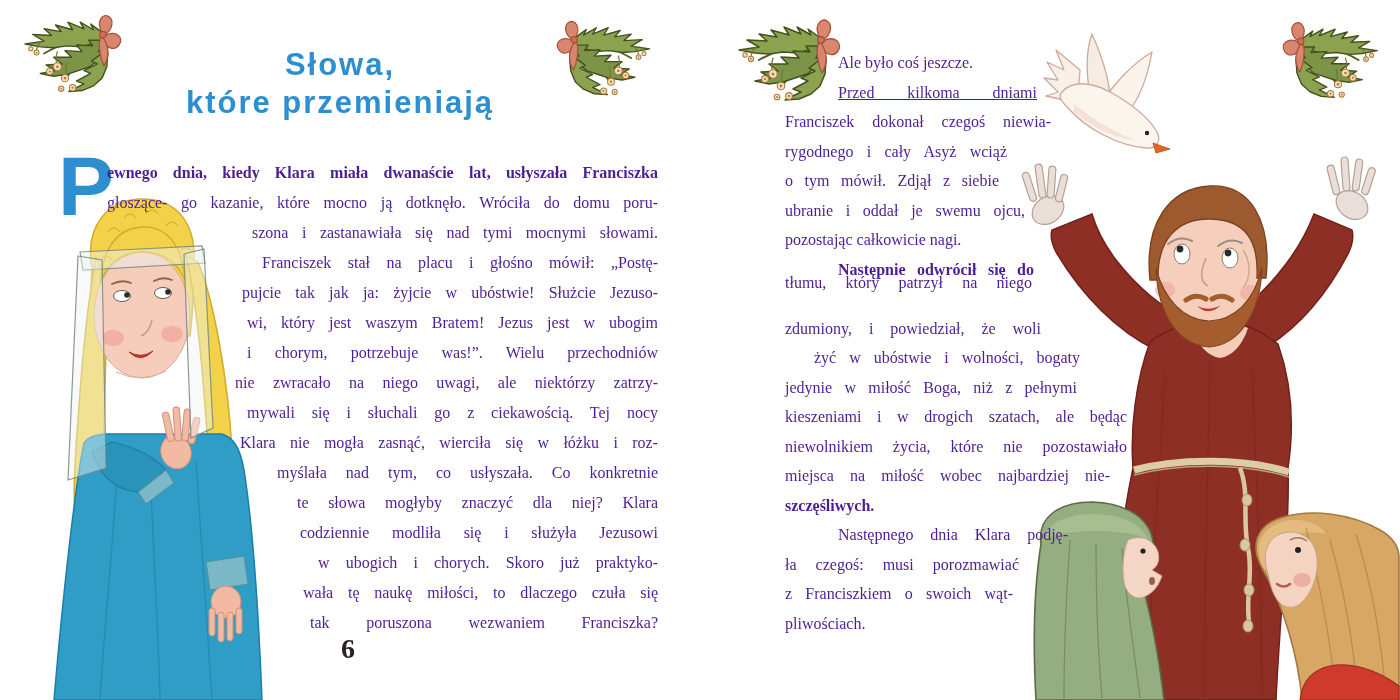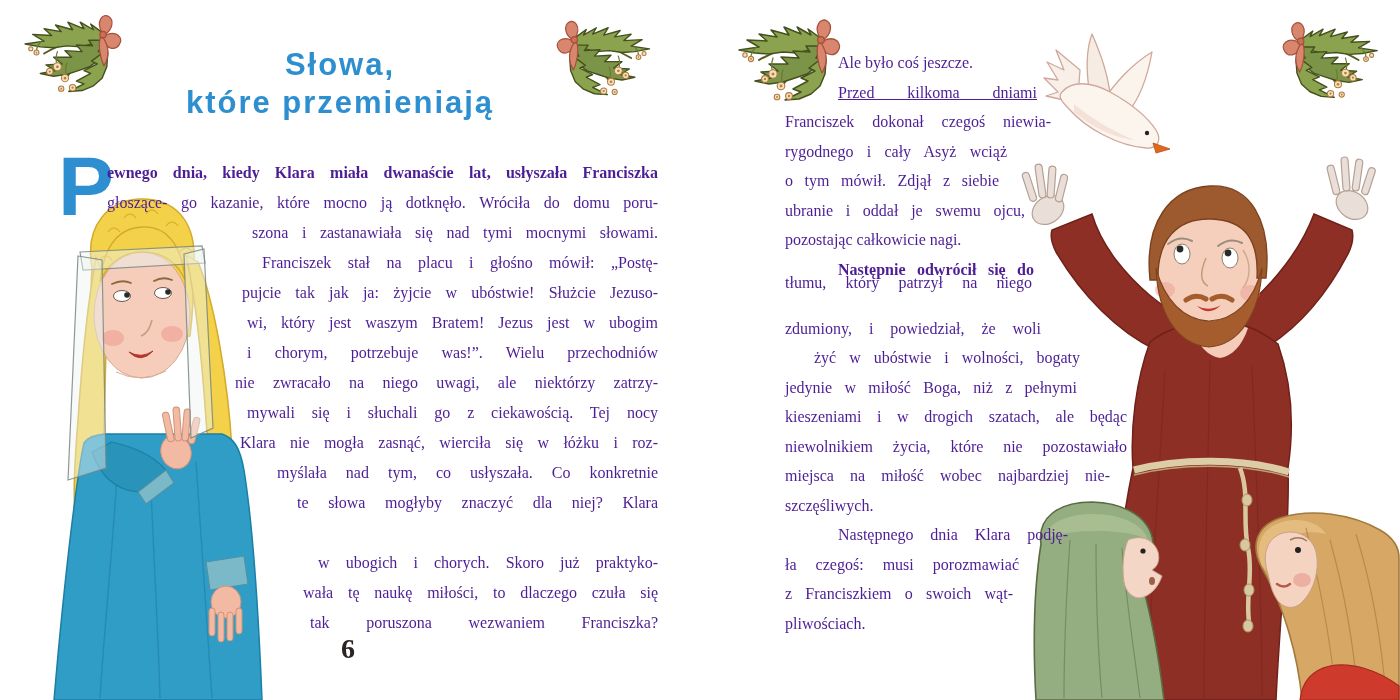--- a/index.html
+++ b/index.html
@@ -248,38 +248,39 @@
       <div class="line j" style="left: 252px; top: 218px; width: 406px;">szona i zastanawiała się nad tymi mocnymi słowami.</div>
       <div class="line j" style="left: 262px; top: 248px; width: 396px;">Franciszek stał na placu i głośno mówił: „Postę-</div>
       <div class="line j" style="left: 242px; top: 278px; width: 416px;">pujcie tak jak ja: żyjcie w ubóstwie! Służcie Jezuso-</div>
       <div class="line j" style="left: 247px; top: 308px; width: 411px;">wi, który jest waszym Bratem! Jezus jest w ubogim</div>
       <div class="line j" style="left: 247px; top: 338px; width: 411px;">i chorym, potrzebuje was!”. Wielu przechodniów</div>
       <div class="line j" style="left: 235px; top: 368px; width: 423px;">nie zwracało na niego uwagi, ale niektórzy zatrzy-</div>
       <div class="line j" style="left: 247px; top: 398px; width: 411px;">mywali się i słuchali go z ciekawością. Tej nocy</div>
       <div class="line j" style="left: 240px; top: 428px; width: 418px;">Klara nie mogła zasnąć, wierciła się w łóżku i roz-</div>
       <div class="line j" style="left: 277px; top: 458px; width: 381px;">myślała nad tym, co usłyszała. Co konkretnie</div>
       <div class="line j" style="left: 297px; top: 488px; width: 361px;">te słowa mogłyby znaczyć dla niej? Klara</div>
+      <div class="line j" style="left: 300px; top: 518px; width: 358px;">codziennie modliła się i służyła Jezusowi</div>
       <div class="line j" style="left: 318px; top: 548px; width: 340px;">w ubogich i chorych. Skoro już praktyko-</div>
       <div class="line j" style="left: 303px; top: 578px; width: 355px;">wała tę naukę miłości, to dlaczego czuła się</div>
       <div class="line j" style="left: 310px; top: 608px; width: 348px;">tak poruszona wezwaniem Franciszka?</div>
       <div class="line" style="left: 838px; top: 48px;">Ale było coś jeszcze.</div>
       <div class="line j" style="left: 838px; top: 78px; width: 199px; text-decoration: underline;">Przed kilkoma dniami</div>
       <div class="line j" style="left: 785px; top: 107px; width: 266px;">Franciszek dokonał czegoś niewia-</div>
       <div class="line j" style="left: 785px; top: 137px; width: 222px;">rygodnego i cały Asyż wciąż</div>
       <div class="line j" style="left: 785px; top: 166px; width: 214px;">o tym mówił. Zdjął z siebie</div>
       <div class="line j" style="left: 785px; top: 196px; width: 240px;">ubranie i oddał je swemu ojcu,</div>
       <div class="line" style="left: 785px; top: 225px;">pozostając całkowicie nagi.</div>
       <div class="line j" style="left: 838px; top: 255px; width: 196px; font-weight: bold;">Następnie odwrócił się do</div>
       <div class="line j" style="left: 785px; top: 268px; width: 247px;">tłumu, który patrzył na niego</div>
       <div class="line j" style="left: 785px; top: 314px; width: 256px;">zdumiony, i powiedział, że woli</div>
       <div class="line j" style="left: 785px; top: 343px; width: 266px; margin-left: 29px;">żyć w ubóstwie i wolności, bogaty</div>
       <div class="line j" style="left: 785px; top: 373px; width: 292px;">jedynie w miłość Boga, niż z pełnymi</div>
       <div class="line j" style="left: 785px; top: 432px; width: 342px;">niewolnikiem życia, które nie pozostawiało</div>
       <div class="line j" style="left: 785px; top: 402px; width: 342px;">kieszeniami i w drogich szatach, ale będąc</div>
       <div class="line j" style="left: 785px; top: 461px; width: 325px;">miejsca na miłość wobec najbardziej nie-</div>
-      <div class="line" style="left: 785px; top: 491px;">szczęśliwych.</div>
+      <div class="line" style="left: 785px; top: 491px; font-weight: bold;">szczęśliwych.</div>
       <div class="line j" style="left: 838px; top: 520px; width: 230px;">Następnego dnia Klara podję-</div>
       <div class="line j" style="left: 785px; top: 550px; width: 234px;">ła czegoś: musi porozmawiać</div>
       <div class="line j" style="left: 785px; top: 579px; width: 228px;">z Franciszkiem o swoich wąt-</div>
       <div class="line" style="left: 785px; top: 609px;">pliwościach.</div>
     </div>
 
 </div>
 
 </body></html>

